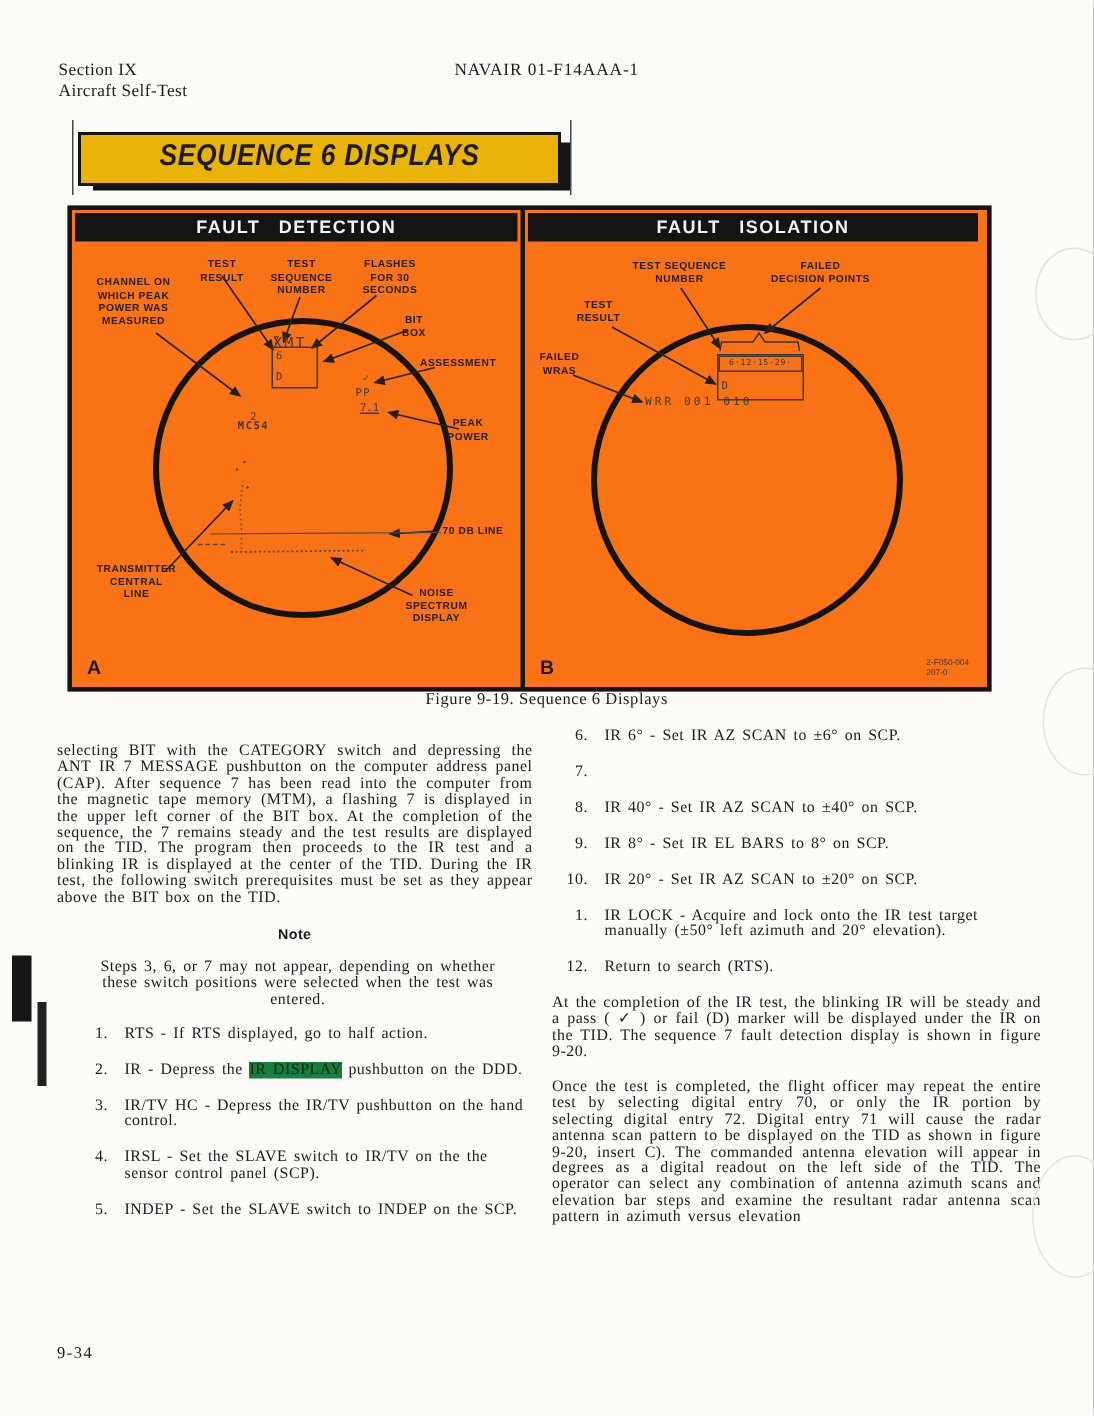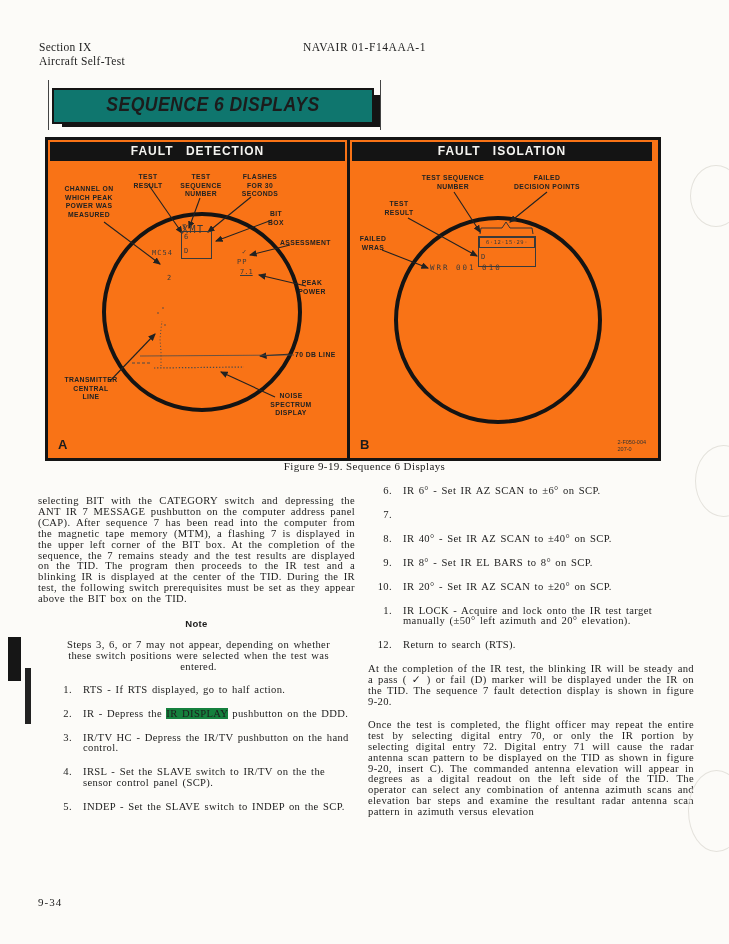--- a/index.html
+++ b/index.html
@@ -4,21 +4,21 @@
 <style>
   html,body{margin:0;padding:0;}
   body{background:#888;font-family:"Liberation Serif",serif;}
   #page{position:relative;width:729px;height:944px;background:#fcfbf8;color:#1c1c1c;overflow:hidden;box-shadow:0 0 8px rgba(0,0,0,.5);}
 
   
   .hdr-left{position:absolute;left:39px;top:41px;font-size:11.5px;line-height:13.5px;letter-spacing:.3px;}
   .hdr-doc{position:absolute;left:0;right:0;top:41px;text-align:center;font-size:11.5px;letter-spacing:.6px;}
 
   
-  .banner{position:absolute;left:52px;top:88px;width:318px;height:32px;background:#0f766e;border:2.5px solid #141414;box-shadow:8px 5px 0 -2px #141414;}
+  .banner{position:absolute;left:52px;top:88px;width:318px;height:32px;background:#eab308;border:2.5px solid #141414;box-shadow:8px 5px 0 -2px #141414;}
   .banner-title{position:absolute;left:0;right:0;top:3px;text-align:center;font-family:"Liberation Sans",sans-serif;font-weight:bold;font-style:italic;font-size:20px;letter-spacing:.5px;transform:scaleX(.88);}
   .tick{position:absolute;background:#444;}
   .tick.v1{left:48px;top:80px;width:1px;height:50px;}
   .tick.v2{left:380px;top:80px;width:1px;height:50px;}
 
   
   .figure{position:absolute;left:45px;top:137px;width:610px;height:318px;border:3px solid #141414;background:#f97316;}
   .panel{position:absolute;top:0;height:100%;}
   .panel-a{left:0;width:299px;}
   .panel-b{left:299px;width:304px;border-left:3px solid #141414;}
@@ -31,21 +31,21 @@
   .corner-letter{position:absolute;left:10px;bottom:6px;font-family:"Liberation Sans",sans-serif;font-weight:bold;font-size:13px;}
   .figref{position:absolute;right:8px;bottom:5px;font-family:"Liberation Sans",sans-serif;font-size:5.5px;line-height:7px;text-align:left;color:#333;}
   .arrows{position:absolute;left:0;top:0;pointer-events:none;}
   .crttext{font-family:"DejaVu Sans Mono",monospace;color:#3a3a3a;}
   
   .bitbox-a{position:absolute;left:133px;top:91px;width:29px;height:26px;border:1.5px solid #3a3a3a;}
   .bb-seq{position:absolute;left:134px;top:83px;font-size:7px;letter-spacing:1px;}
   .bb-xmt{position:absolute;left:134px;top:84px;font-size:10px;letter-spacing:1.5px;}
   .bb-res{position:absolute;left:136px;top:93px;font-size:7px;}
   .bb-fail{position:absolute;left:136px;top:107px;font-size:7px;}
-  .rd-chan{position:absolute;left:104px;top:109px;width:34px;text-align:left;font-size:7px;letter-spacing:1px;}
+  .rd-chan{position:absolute;left:104px;top:140px;width:34px;text-align:center;font-size:7px;letter-spacing:1px;font-weight:bold;}
   .rd-chan2{position:absolute;left:104px;top:134px;width:34px;text-align:center;font-size:7px;}
   .rd-chk{position:absolute;left:194px;top:108px;font-size:7px;}
   .rd-pp{position:absolute;left:189px;top:118px;font-size:7px;letter-spacing:1px;}
   .rd-ppv{position:absolute;left:192px;top:128px;font-size:7px;text-decoration:underline;}
   
   .bitbox-b{position:absolute;left:128px;top:96px;width:56px;height:29px;border:1.5px solid #3a3a3a;}
   .bb-pts{position:absolute;left:129px;top:97px;width:54px;height:9px;border:1px solid #3a3a3a;font-size:5.5px;letter-spacing:.5px;text-align:center;line-height:9px;}
   .bb-failb{position:absolute;left:131px;top:113px;font-size:7px;}
   .rd-wras{position:absolute;left:80px;top:123px;font-size:7.5px;letter-spacing:2px;}
 

